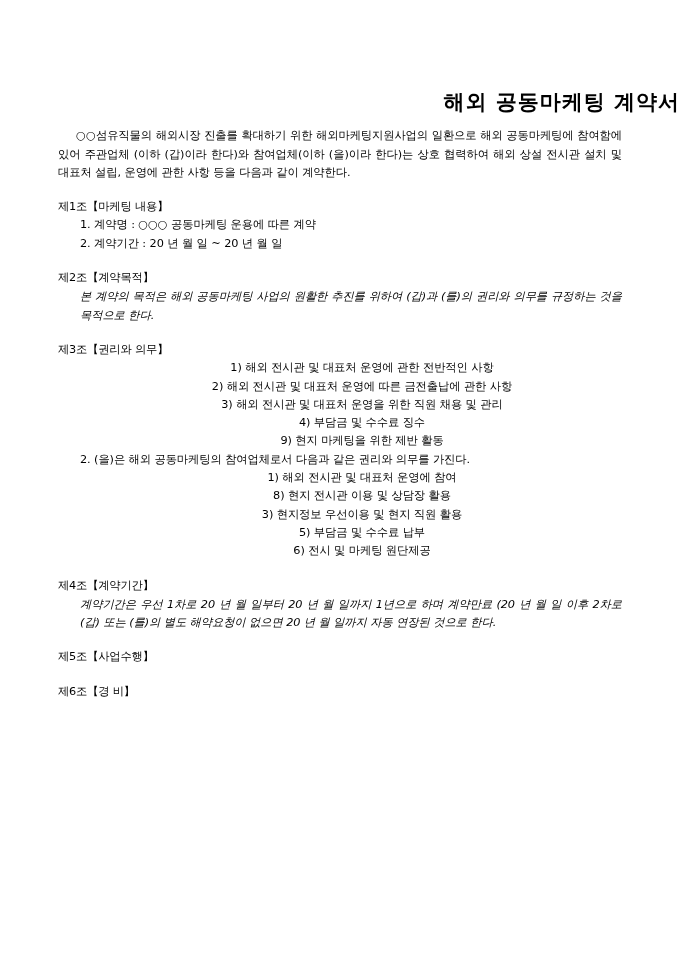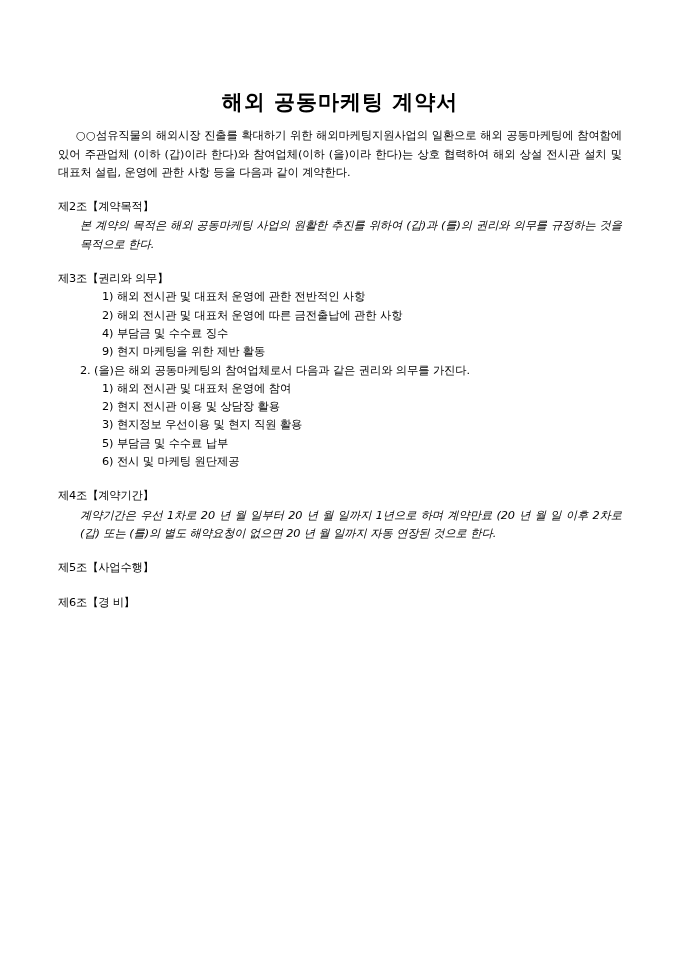--- a/index.html
+++ b/index.html
@@ -15,21 +15,21 @@
     overflow: hidden;
   }
   .page {
     position: relative;
     width: 680px;
     height: 962px;
     padding: 0;
     box-sizing: border-box;
   }
   .doc-title {
-    text-align: center;
+    text-align: right;
     font-size: 21px;
     font-weight: bold;
     letter-spacing: 1px;
     margin: 88px 0 0 0;
     padding: 0;
   }
   .body-wrap {
     margin: 0 58px 0 58px;
     font-size: 11.3px;
     line-height: 1.62;
@@ -55,48 +55,55 @@
   }
   .lvl1 {
     margin: 0;
     padding-left: 22px;
     letter-spacing: -0.1px;
   }
   .lvl2 {
     margin: 0;
     padding-left: 44px;
     letter-spacing: -0.1px;
+    text-align: center;
   }
 </style>
 </head>
 <body>
 
 <div class="page">
 
   <h1 class="doc-title">해외 공동마케팅 계약서</h1>
 
   <div class="body-wrap">
 
     <p class="intro">○○섬유직물의 해외시장 진출를 확대하기 위한 해외마케팅지원사업의 일환으로 해외 공동마케팅에 참여함에 있어 주관업체 (이하 (갑)이라 한다)와 참여업체(이하 (을)이라 한다)는 상호 협력하여 해외 상설 전시관 설치 및 대표처 설립, 운영에 관한 사항 등을 다음과 같이 계약한다.</p>
 
+    <div class="article">
+      <p class="article-head">제1조【마케팅 내용】</p>
+      <p class="lvl1">1. 계약명 : ○○○ 공동마케팅 운용에 따른 계약</p>
+      <p class="lvl1">2. 계약기간 : 20   년     월     일 ~ 20  년     월     일</p>
+    </div>
 
     <div class="article">
       <p class="article-head">제2조【계약목적】</p>
       <p class="article-body">본 계약의 목적은 해외 공동마케팅 사업의 원활한 추진를 위하여 (갑)과 (를)의 권리와 의무를 규정하는 것을 목적으로 한다.</p>
     </div>
 
     <div class="article">
       <p class="article-head">제3조【권리와 의무】</p>
       <p class="lvl2">1) 해외 전시관 및 대표처 운영에 관한 전반적인 사항</p>
       <p class="lvl2">2) 해외 전시관 및 대표처 운영에 따른 금전출납에 관한 사항</p>
+      <p class="lvl2">3) 해외 전시관 및 대표처 운영을 위한 직원 채용 및 관리</p>
       <p class="lvl2">4) 부담금 및 수수료 징수</p>
       <p class="lvl2">9) 현지 마케팅을 위한 제반 활동</p>
       <p class="lvl1">2. (을)은 해외 공동마케팅의 참여업체로서 다음과 같은 권리와 의무를 가진다.</p>
       <p class="lvl2">1) 해외 전시관 및 대표처 운영에 참여</p>
-      <p class="lvl2">2) 현지 전시관 이용 및 상담장 활용</p>
+      <p class="lvl2">8) 현지 전시관 이용 및 상담장 활용</p>
       <p class="lvl2">3) 현지정보 우선이용 및 현지 직원 활용</p>
       <p class="lvl2">5) 부담금 및 수수료 납부</p>
       <p class="lvl2">6) 전시 및 마케팅 원단제공</p>
     </div>
 
     <div class="article">
       <p class="article-head">제4조【계약기간】</p>
       <p class="article-body">계약기간은 우선 1차로 20   년     월     일부터 20  년     월     일까지 1년으로 하며 계약만료 (20   년     월     일 이후 2차로 (갑) 또는 (를)의 별도 해약요청이 없으면 20  년     월     일까지 자동 연장된 것으로 한다.</p>
     </div>
 

